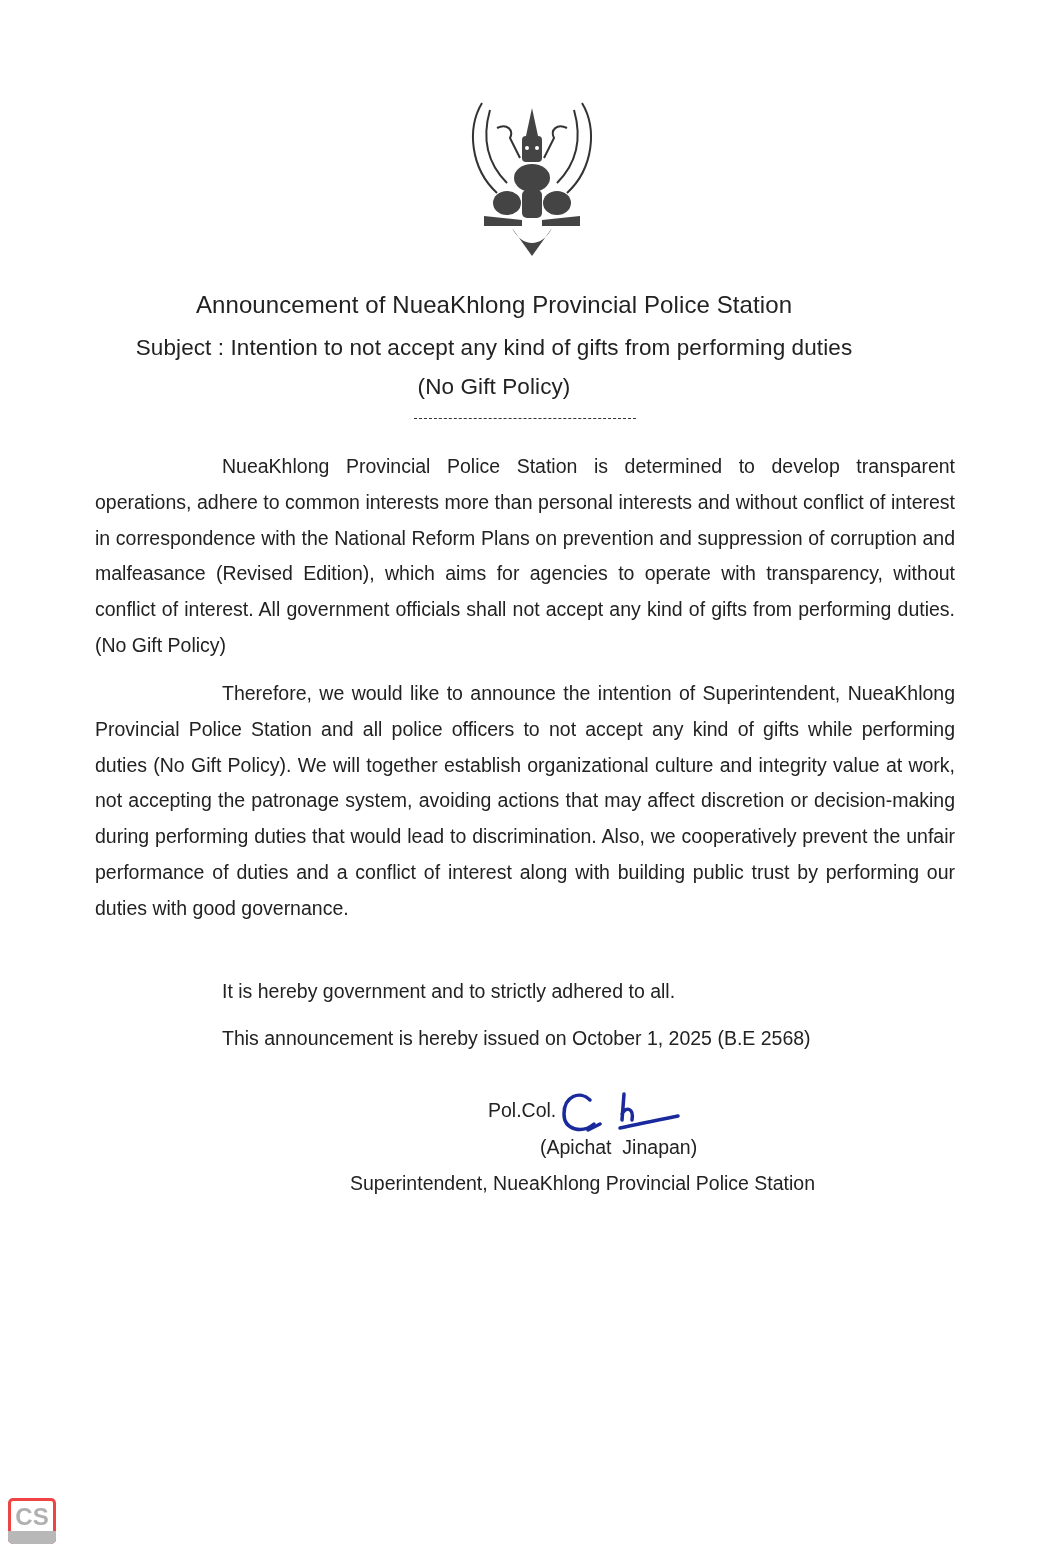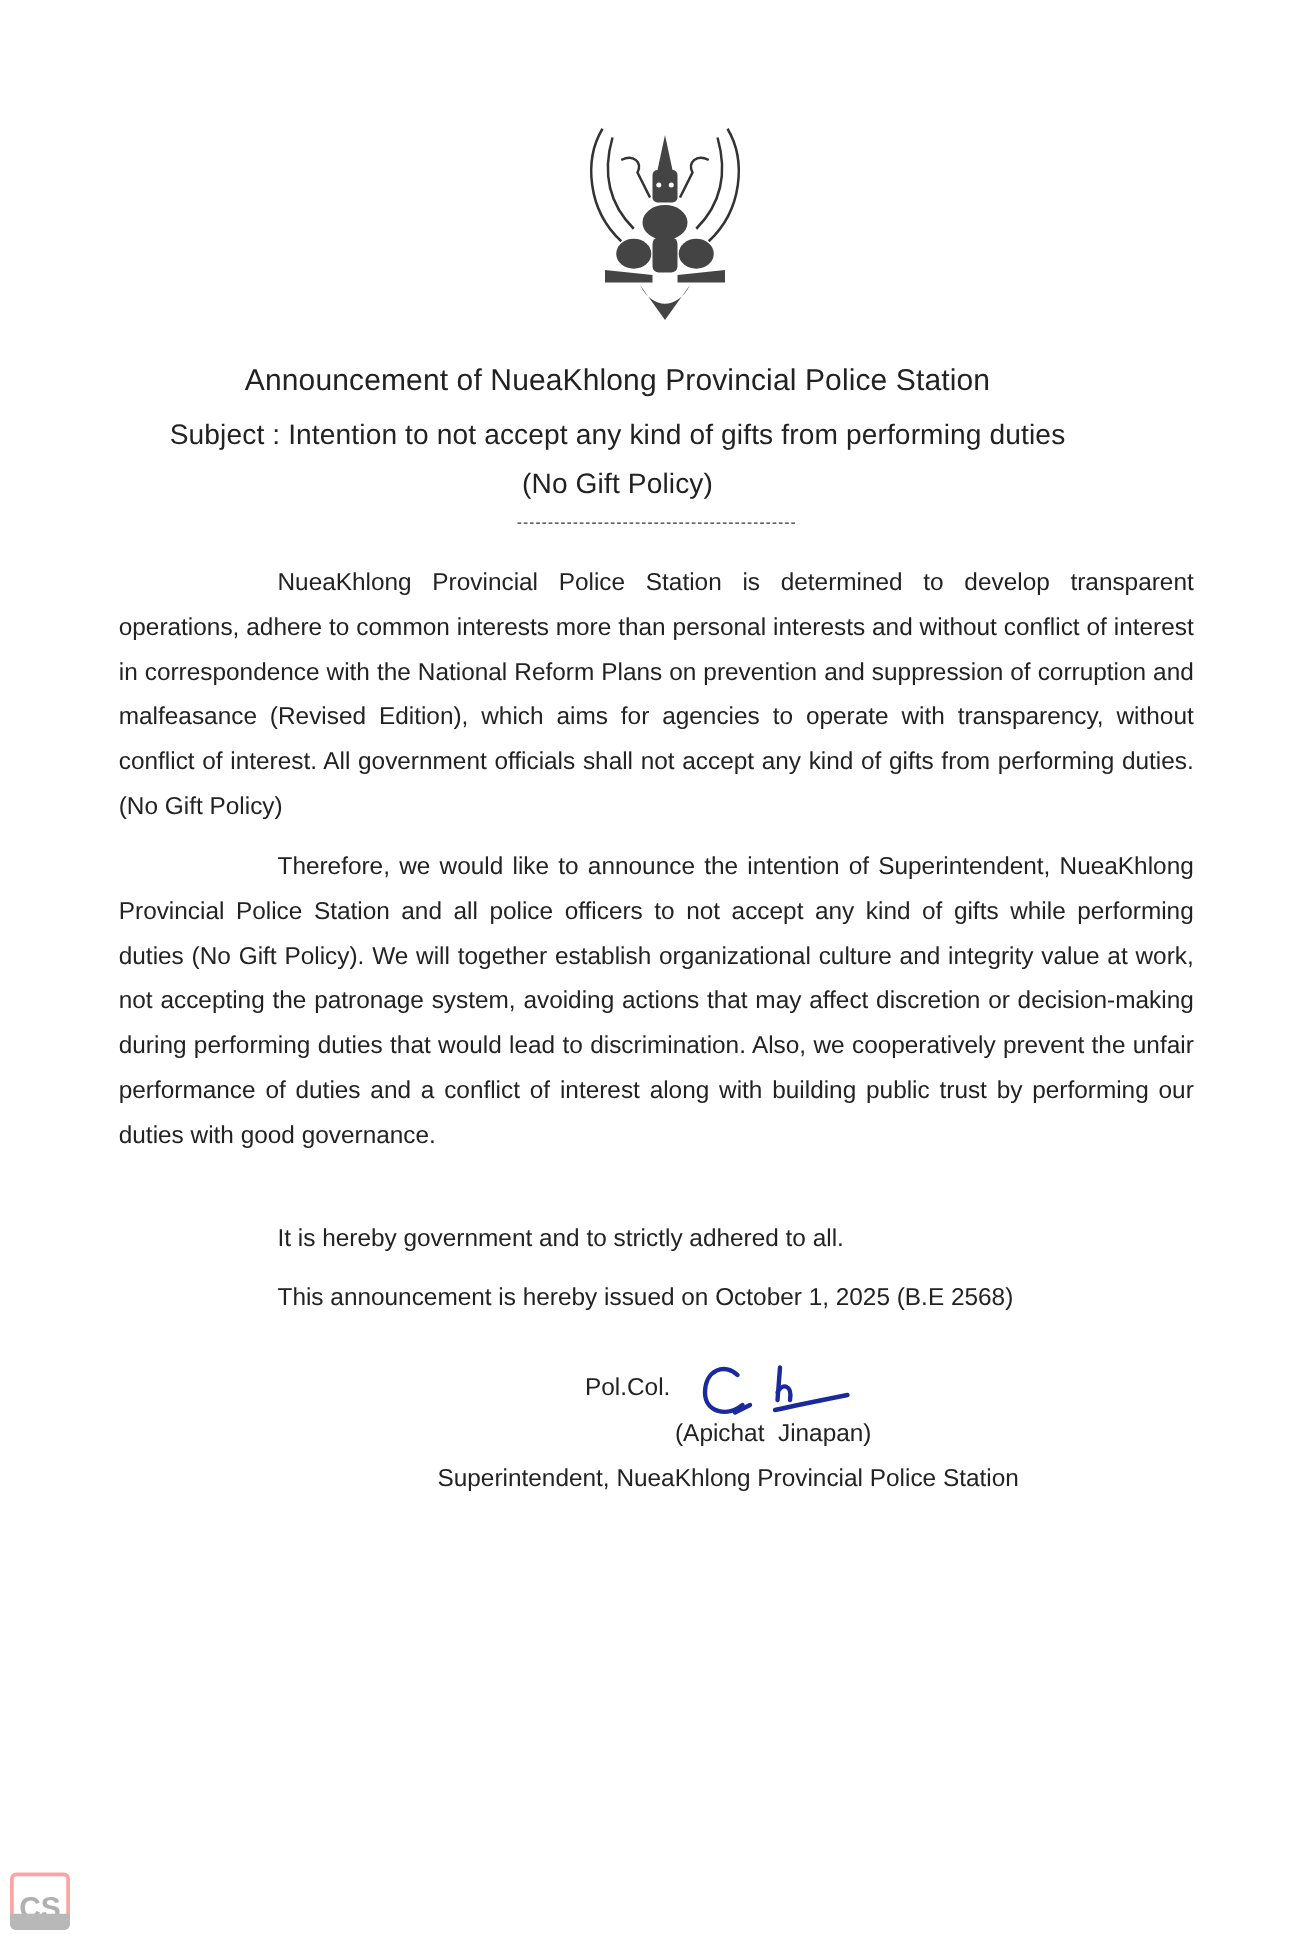--- a/index.html
+++ b/index.html
@@ -27,33 +27,33 @@
     font-size: 19.5px; line-height: 35.8px; text-align: justify;
     text-indent: 127px;
   }
   .p1 { top: 449px; }
   .p2 { top: 676px; }
   .line {
     position: absolute; left: 222px; font-size: 19.5px; white-space: nowrap;
   }
   .l1 { top: 980px; }
   .l2 { top: 1027px; }
-  .rank { position: absolute; left: 468px; top: 1099px; font-size: 19.5px; }
+  .rank { position: absolute; left: 488px; top: 1099px; font-size: 19.5px; }
   .sig { position: absolute; left: 558px; top: 1086px; width: 130px; height: 60px; }
   .name { position: absolute; left: 540px; top: 1136px; font-size: 19.5px; white-space: pre; }
   .pos { position: absolute; left: 350px; top: 1172px; font-size: 19.5px; white-space: nowrap; }
   .watermark {
     position: absolute; left: 8px; top: 1496px; height: 50px;
     display: flex; align-items: center; gap: 8px; color: #b3b3b3;
   }
   .cs-logo {
-    width: 48px; height: 46px; border: 3px solid #fca5a5; border-radius: 5px;
+    width: 48px; height: 46px; border: 3px solid #ef4444; border-radius: 5px;
     box-sizing: border-box; position: relative; background: #fff;
     font-weight: bold; font-size: 24px; color: #b0b0b0;
-    display: flex; align-items: flex-start; justify-content: center; padding-top: 12px;
+    display: flex; align-items: flex-start; justify-content: center; padding-top: 2px;
   }
   .cs-logo::after {
     content: ""; position: absolute; left: -3px; right: -3px; bottom: -3px; height: 13px;
     background: #b8b8b8; border-radius: 0 0 5px 5px;
   }
   .wm-text { font-size: 30px; color: #b0b0b0; }
 </style>
 </head>
 <body>
 

